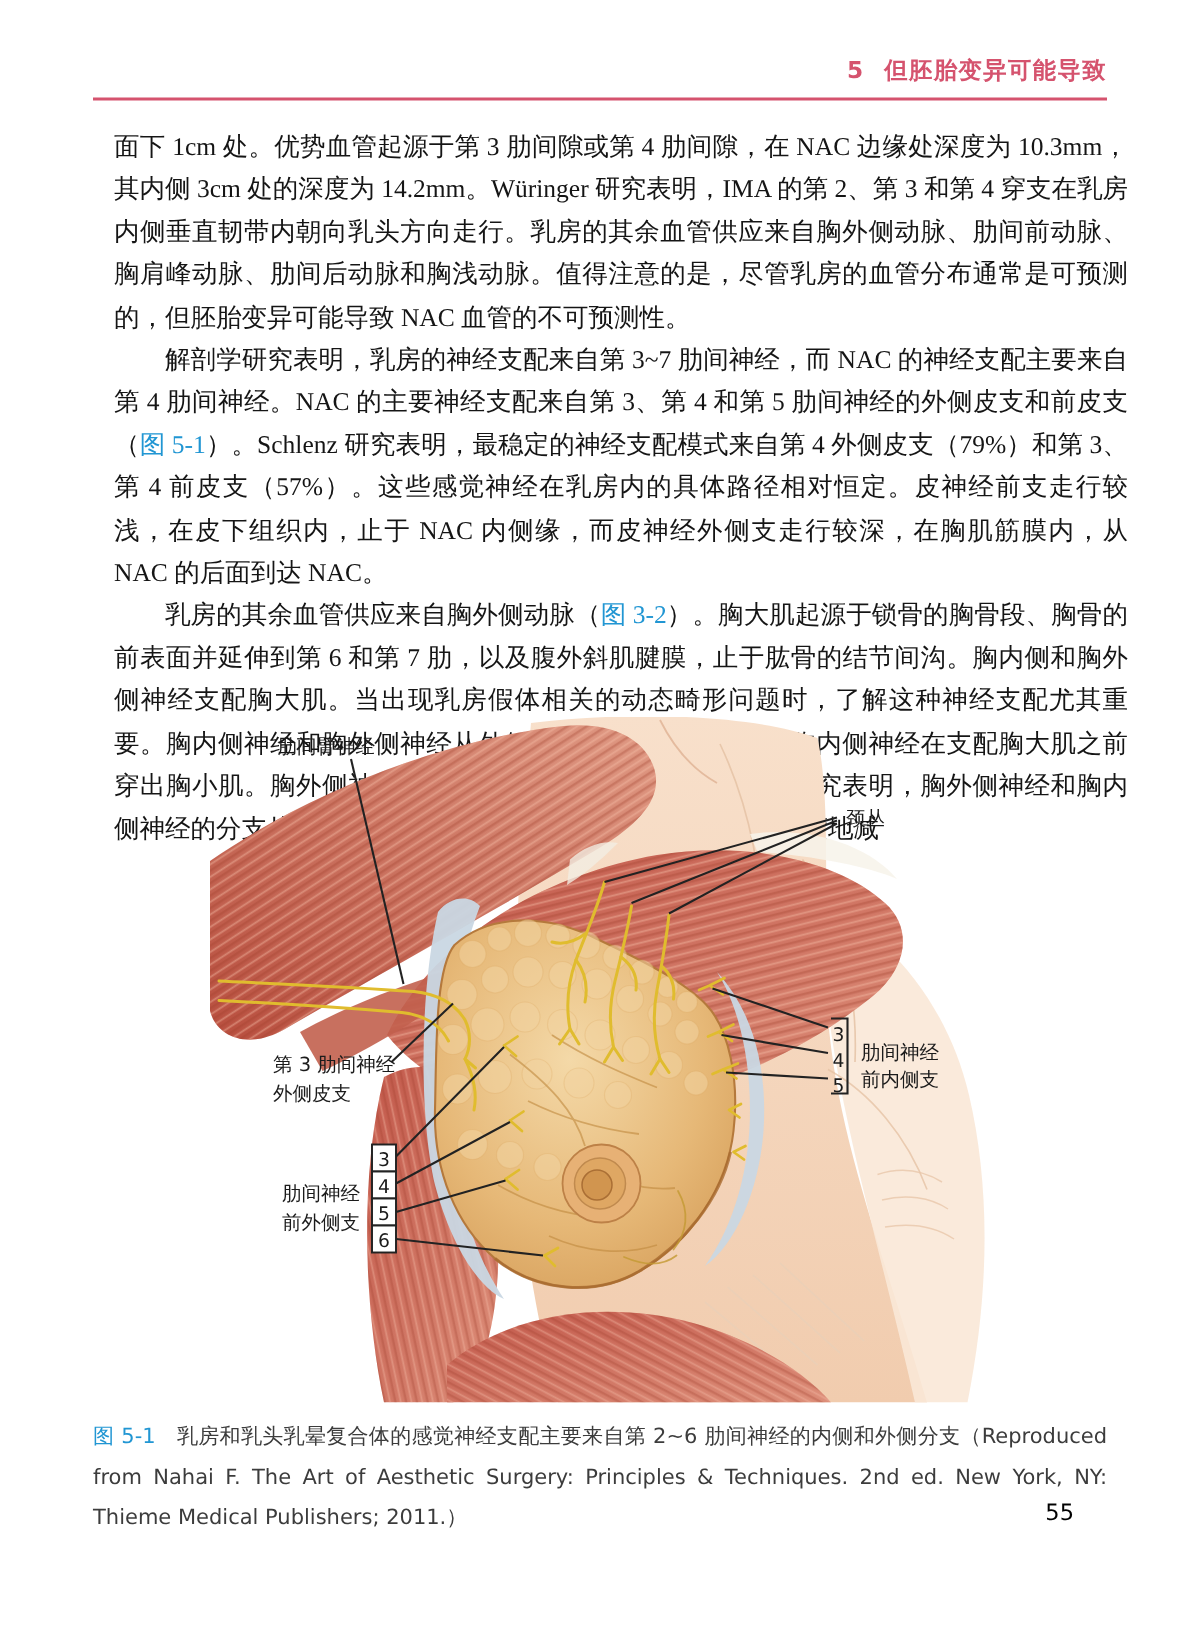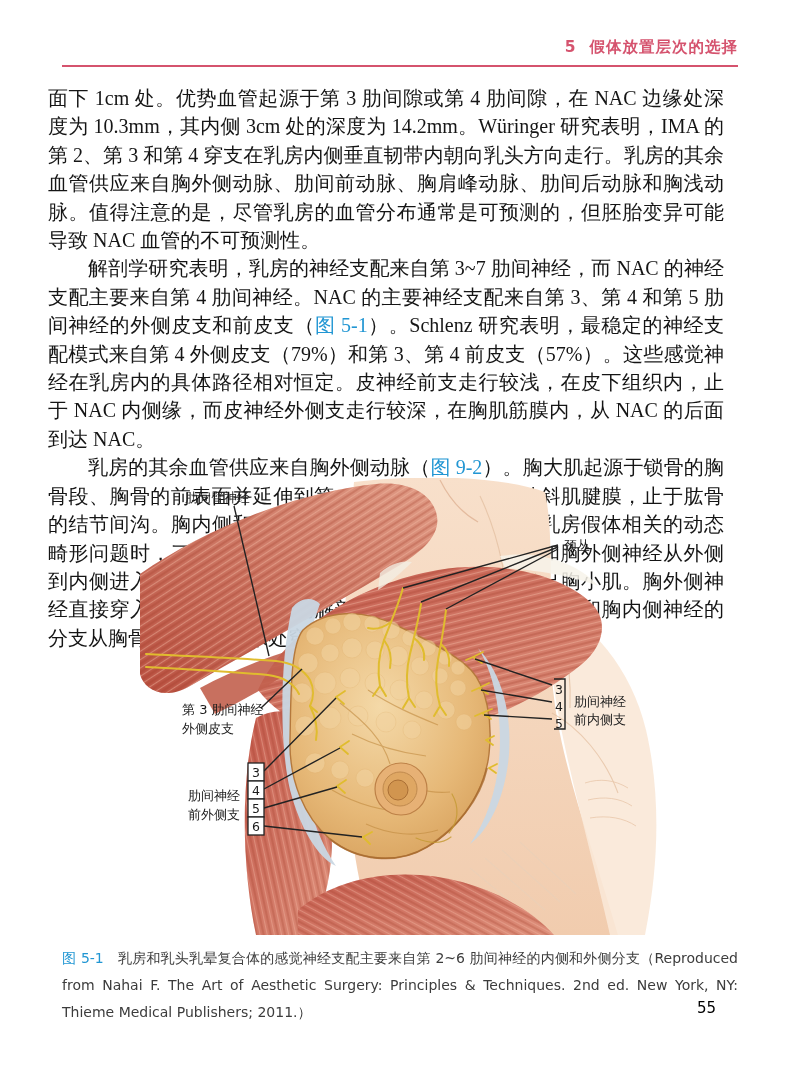--- a/index.html
+++ b/index.html
@@ -4,21 +4,21 @@
 <style>
   html,body{margin:0;padding:0;background:#ffffff;}
   .page{position:relative;width:800px;height:1086px;background:#fff;overflow:hidden;
         font-family:"Liberation Serif","DejaVu Serif",serif;color:#151515;}
   
   .chap{position:absolute;top:37px;right:62px;font-family:"DejaVu Sans","Liberation Sans",sans-serif;
         font-size:15.5px;font-weight:600;color:#d5536e;letter-spacing:1px;}
   .chap .num{margin-right:13px;}
   .rule{position:absolute;left:62px;right:62px;top:65px;border-top:2px solid #d5536e;}
   
-  .content{position:absolute;left:48px;top:84px;width:676px;font-size:20px;line-height:28.4px;
+  .content{position:absolute;left:76px;top:84px;width:676px;font-size:17px;line-height:28.4px;
            text-align:justify;}
   .content p{margin:0;}
   .content p.ind{text-indent:2em;}
   .figref{color:#2196d3;}
   
   .figwrap{position:absolute;left:140px;top:478px;width:620px;height:457px;}
   .figwrap svg{display:block;}
   
   .caption{position:absolute;left:62px;top:945px;width:676px;
            font-family:"DejaVu Sans","Liberation Sans",sans-serif;
@@ -28,28 +28,28 @@
            font-size:15px;color:#000000;}
   .figtext{font-family:"DejaVu Sans","Liberation Sans",sans-serif;font-size:13px;fill:#1b1b1b;}
   .fignum{font-family:"DejaVu Sans","Liberation Sans",sans-serif;font-size:12.5px;fill:#1b1b1b;}
 </style>
 </head>
 <body>
 
 <div class="page">
 
   <div class="chap">
-    <span class="num">5</span><span>假体放置层次的选择</span>
+    <span class="num">5</span><span>但胚胎变异可能导致</span>
   </div>
   <div class="rule"></div>
 
   <div class="content">
     <p><span>面下 1cm 处。优势血管起源于第 3 肋间隙或第 4 肋间隙，在 NAC 边缘处深度为 10.3mm，其内侧 3cm 处的深度为 14.2mm。Würinger 研究表明，IMA 的第 2、第 3 和第 4 穿支在乳房内侧垂直韧带内朝向乳头方向走行。乳房的其余血管供应来自胸外侧动脉、肋间前动脉、胸肩峰动脉、肋间后动脉和胸浅动脉。值得注意的是，尽管乳房的血管分布通常是可预测的，但胚胎变异可能导致 NAC 血管的不可预测性。</span></p>
     <p class="ind"><span>解剖学研究表明，乳房的神经支配来自第 3~7 肋间神经，而 NAC 的神经支配主要来自第 4 肋间神经。NAC 的主要神经支配来自第 3、第 4 和第 5 肋间神经的外侧皮支和前皮支（</span><span class="figref">图 5-1</span><span>）。Schlenz 研究表明，最稳定的神经支配模式来自第 4 外侧皮支（79%）和第 3、第 4 前皮支（57%）。这些感觉神经在乳房内的具体路径相对恒定。皮神经前支走行较浅，在皮下组织内，止于 NAC 内侧缘，而皮神经外侧支走行较深，在胸肌筋膜内，从 NAC 的后面到达 NAC。</span></p>
-    <p class="ind"><span>乳房的其余血管供应来自胸外侧动脉（</span><span class="figref">图 9-2</span><span>）。胸大肌起源于锁骨的胸骨段、胸骨的前表面并延伸到第 6 和第 7 肋，以及腹外斜肌腱膜，止于肱骨的结节间沟。胸内侧和胸外侧神经支配胸大肌。当出现乳房假体相关的动态畸形问题时，了解这种神经支配尤其重要。胸内侧神经和胸外侧神经从外侧到内侧进入胸肌间隙。胸内侧神经在支配胸大肌之前穿出胸小肌。胸外侧神经直接穿入胸大肌。进一步的解剖学研究表明，胸外侧神经和胸内侧神经的分支从胸骨外侧缘数厘米处穿入胸大肌，因此最大限度地减</span></p>
+    <p class="ind"><span>乳房的其余血管供应来自胸外侧动脉（</span><span class="figref">图 3-2</span><span>）。胸大肌起源于锁骨的胸骨段、胸骨的前表面并延伸到第 6 和第 7 肋，以及腹外斜肌腱膜，止于肱骨的结节间沟。胸内侧和胸外侧神经支配胸大肌。当出现乳房假体相关的动态畸形问题时，了解这种神经支配尤其重要。胸内侧神经和胸外侧神经从外侧到内侧进入胸肌间隙。胸内侧神经在支配胸大肌之前穿出胸小肌。胸外侧神经直接穿入胸大肌。进一步的解剖学研究表明，胸外侧神经和胸内侧神经的分支从胸骨外侧缘数厘米处穿入胸大肌，因此最大限度地减</span></p>
   </div>
 
   <div class="figwrap">
     <svg width="620" height="457" viewBox="0 0 620 457" xmlns="http://www.w3.org/2000/svg">
       <defs>
         <linearGradient id="gSk" x1="0" y1="0" x2="0" y2="1">
           <stop offset="0" stop-color="#f8e0cb"></stop>
             <stop offset="1" stop-color="#f1ccae"></stop>
         </linearGradient>
         <linearGradient id="gMus" x1="0" y1="0" x2="1" y2="1">

